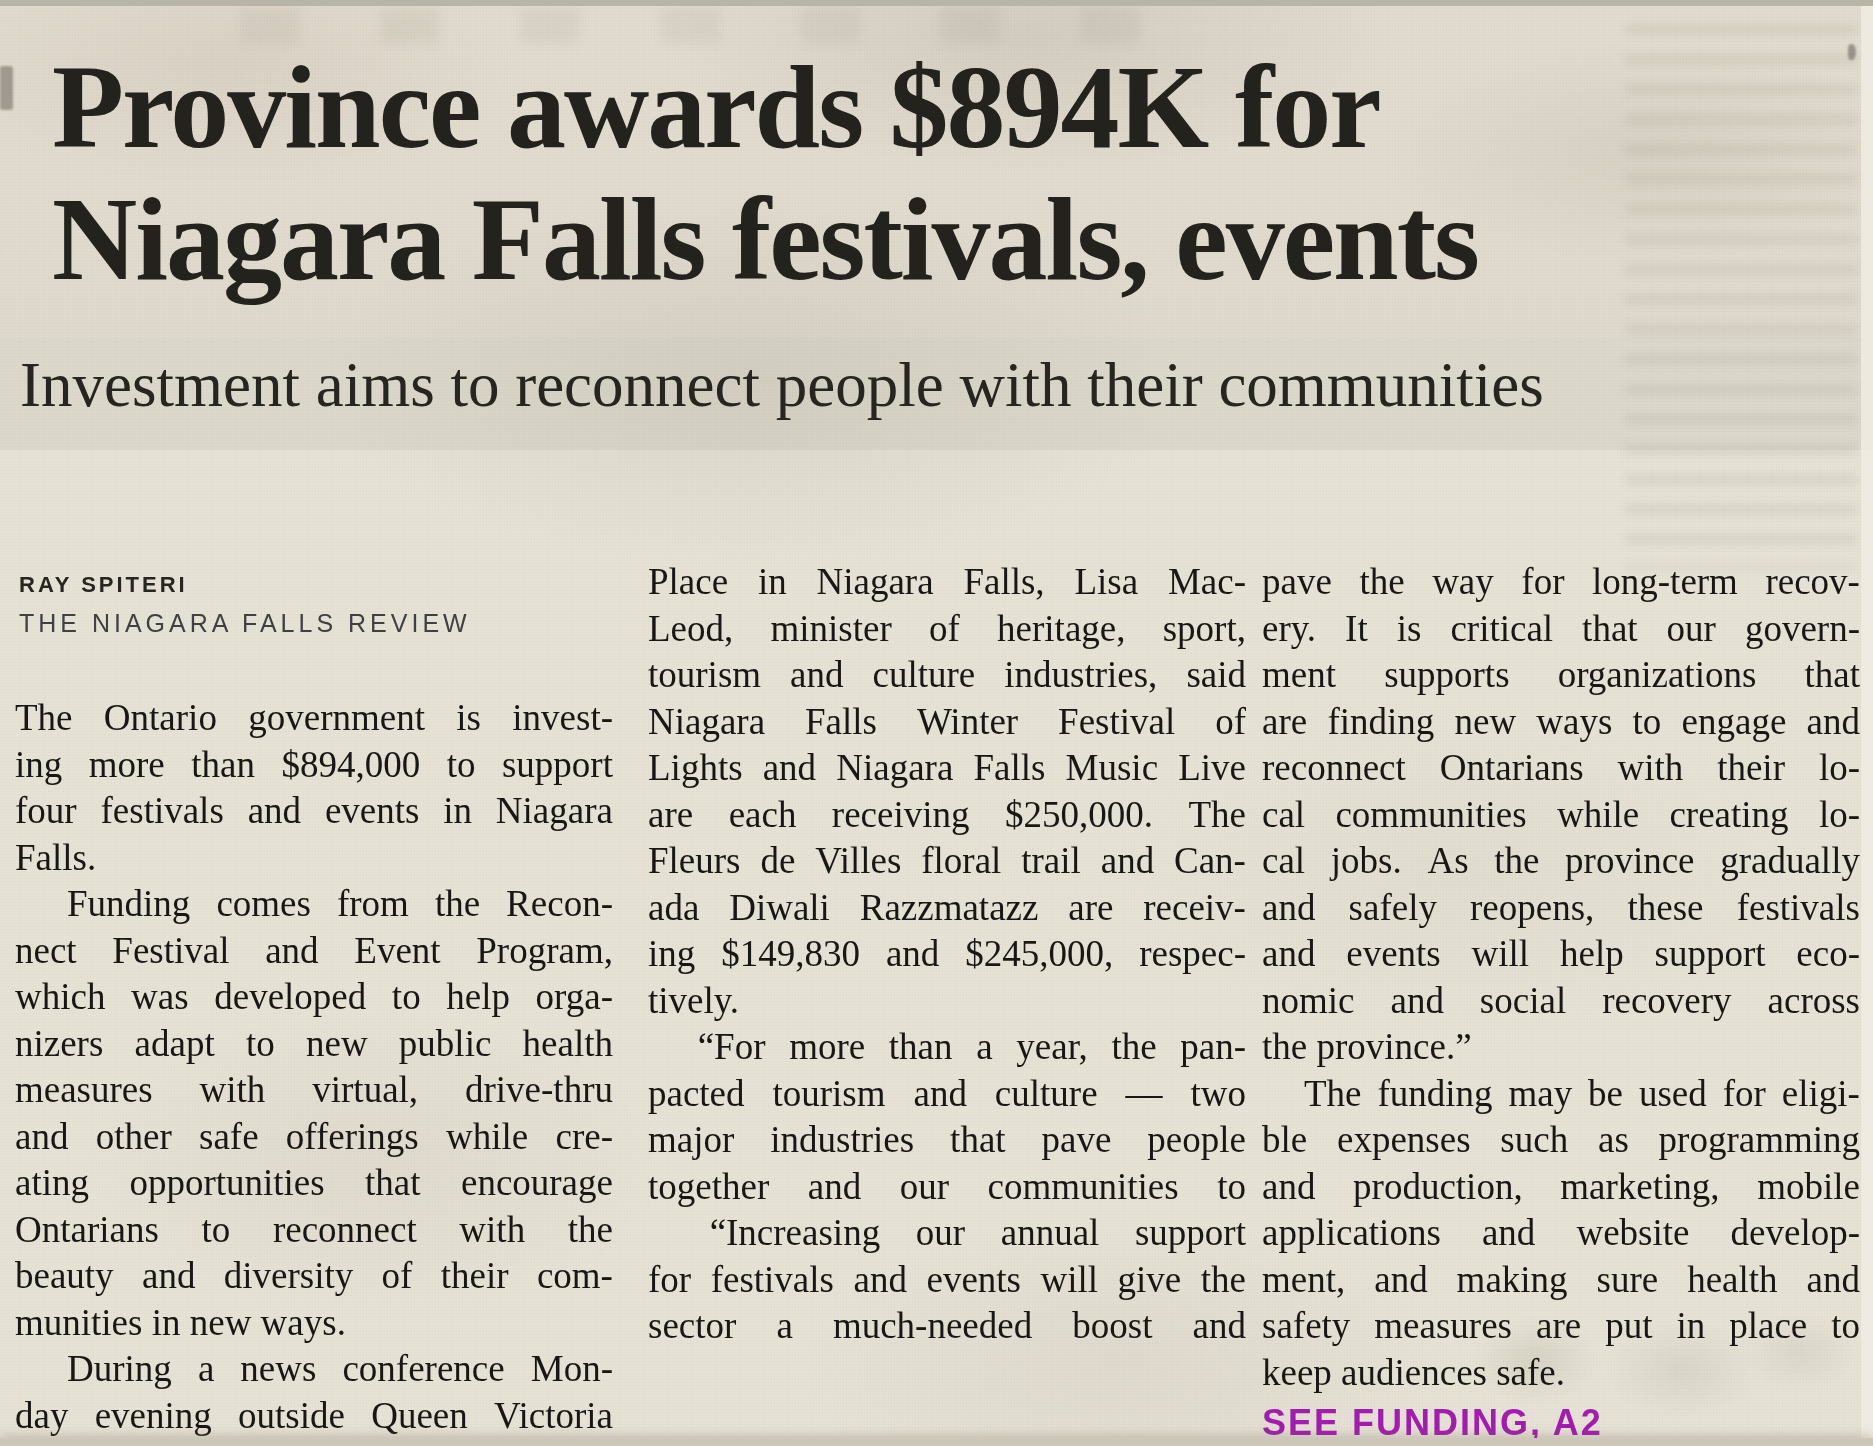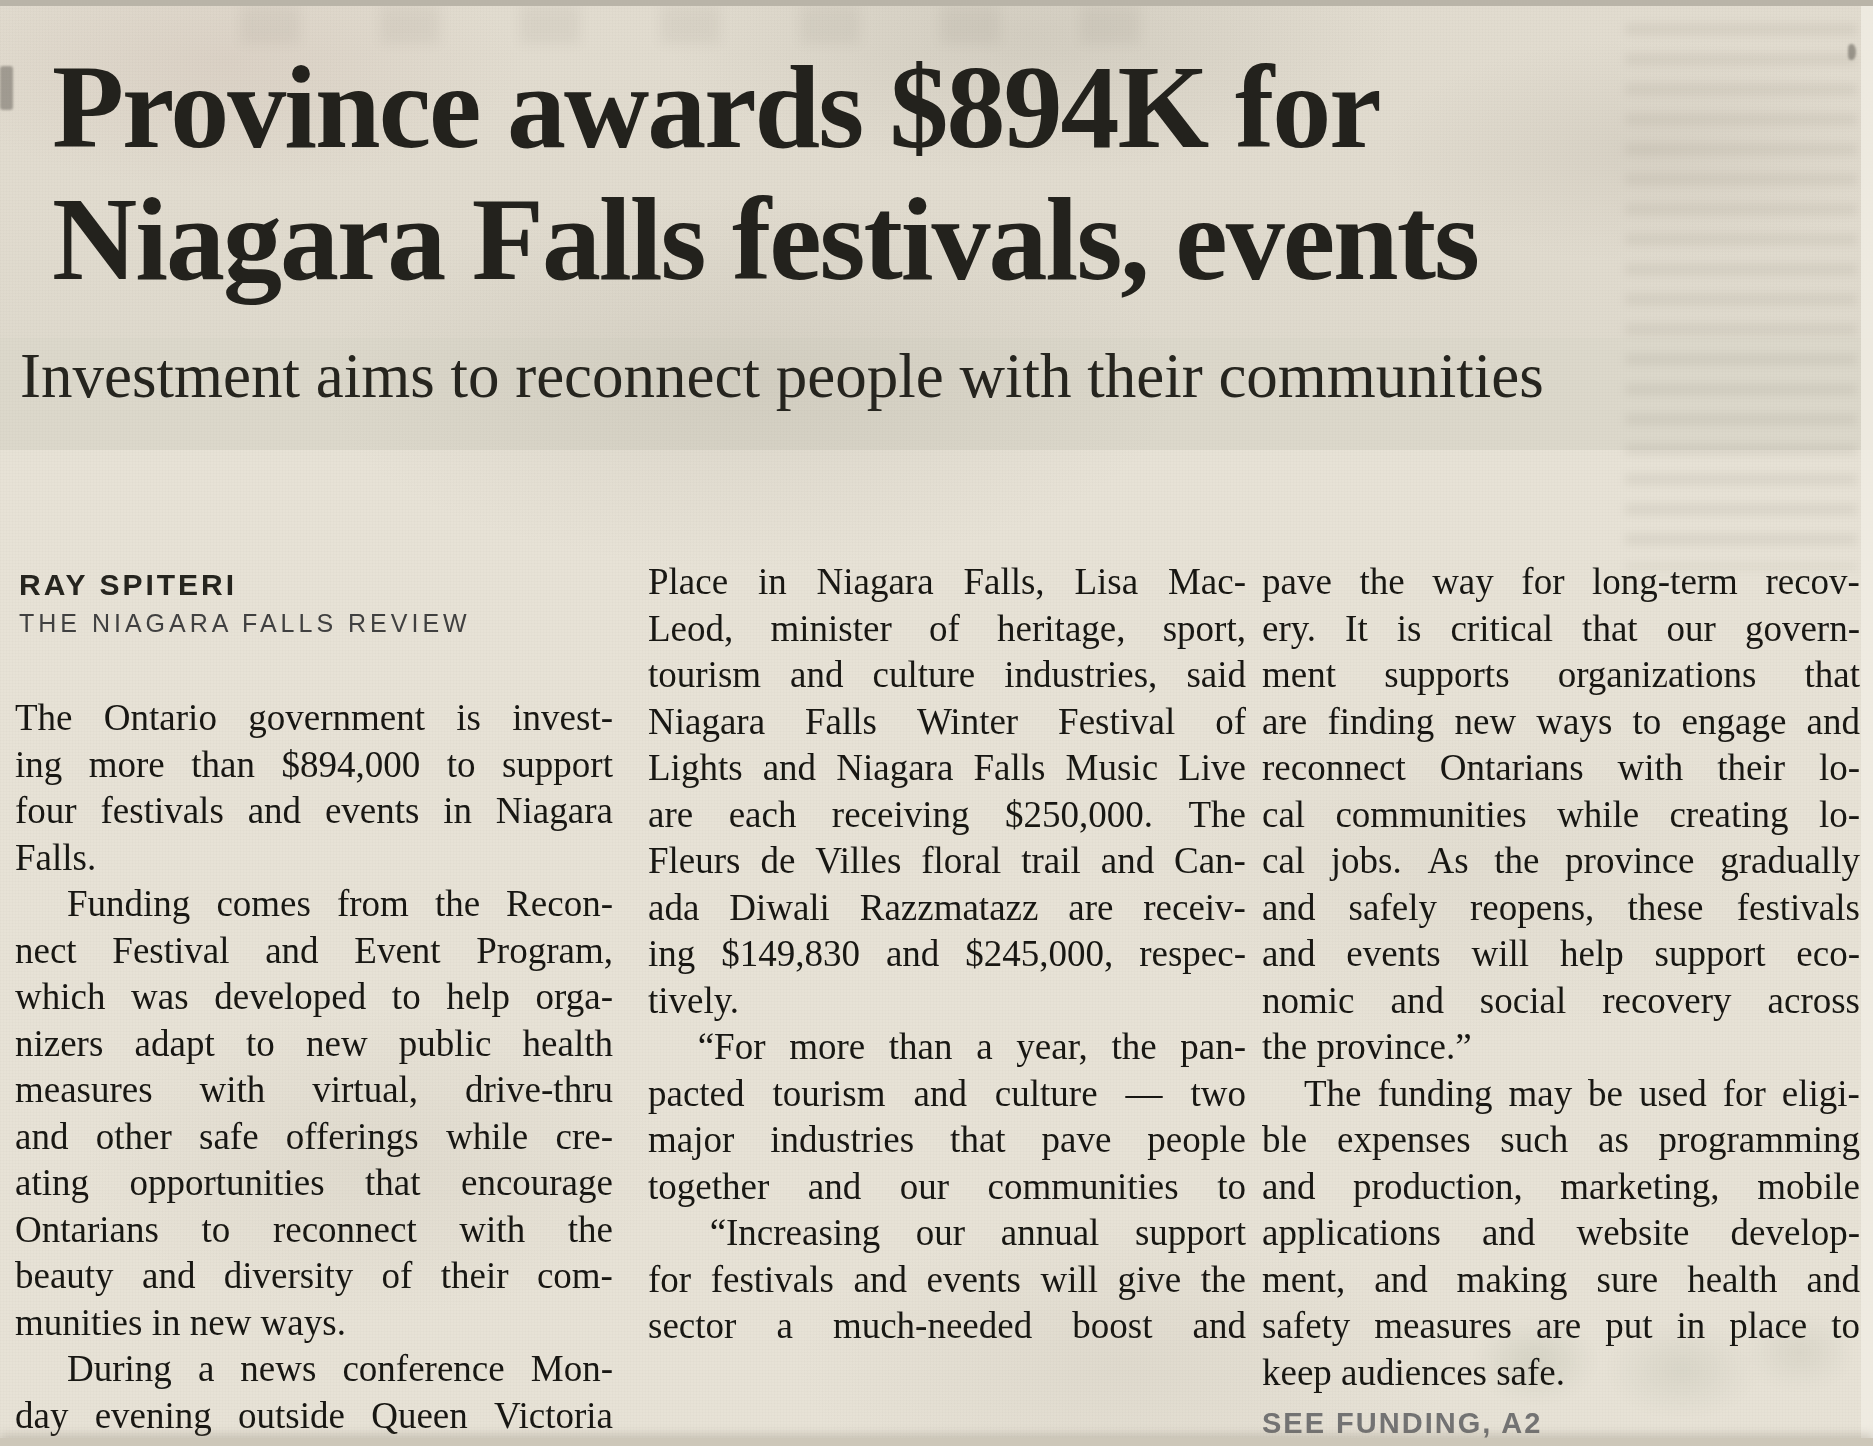--- a/index.html
+++ b/index.html
@@ -36,47 +36,47 @@
   .tone-subhead{
     position:absolute;left:0;top:332px;width:100%;height:112px;z-index:0;
     background:#d3cfc3;opacity:.55;
   }
   .headline{
     position:absolute;left:52px;top:36px;z-index:2;margin:0;
     font-weight:700;font-size:118px;line-height:132px;letter-spacing:-2px;
     color:#23221d;white-space:nowrap;
   }
   .subheadline{
-    position:absolute;left:20px;top:320px;z-index:2;margin:0;
+    position:absolute;left:20px;top:329px;z-index:2;margin:0;
     font-weight:400;font-size:63px;line-height:100px;letter-spacing:0;
     color:#26251f;white-space:nowrap;
   }
   .body-zone{position:absolute;left:0;top:553px;width:100%;z-index:2;}
   .col{position:absolute;top:0;width:598px;}
   .col-1{left:15px;}
   .col-2{left:648px;}
   .col-3{left:1262px;}
   .byline{font-family:"Liberation Sans", sans-serif;margin:6px 0 54px 4px;}
   .byline-author{
-    font-weight:700;font-size:30px;line-height:40px;letter-spacing:3px;color:#26251f;
+    font-weight:700;font-size:22px;line-height:40px;letter-spacing:3px;color:#26251f;
   }
   .byline-pub{
     font-weight:400;font-size:25px;line-height:36px;letter-spacing:4px;color:#404040;
   }
   .bline{
     height:46.5px;line-height:46.5px;font-size:37px;color:#17161380;
     color:#181713;overflow:hidden;
     display:flex;justify-content:space-between;align-items:flex-end;
   }
   .bline span{white-space:pre;}
   .bline.indent::before{content:"";display:block;width:26px;flex:0 0 26px;}
   .bline.last{display:block;text-align:left;}
   .bline.continuation{
     font-family:"Liberation Sans", sans-serif;font-weight:700;
-    font-size:29px;letter-spacing:2px;color:#737373;padding-top:4px;
+    font-size:36px;letter-spacing:2px;color:#a21caf;padding-top:4px;
   }
   
   .artifact{position:absolute;pointer-events:none;}
   .ghost-col{
     left:1625px;top:18px;width:232px;height:545px;z-index:0;
     background:repeating-linear-gradient(180deg, rgba(125,118,104,.30) 0 11px, transparent 11px 30px);
     filter:blur(4px);opacity:.38;
   }
   .ghost-bottom{
     left:1430px;top:1270px;width:420px;height:170px;z-index:1;

